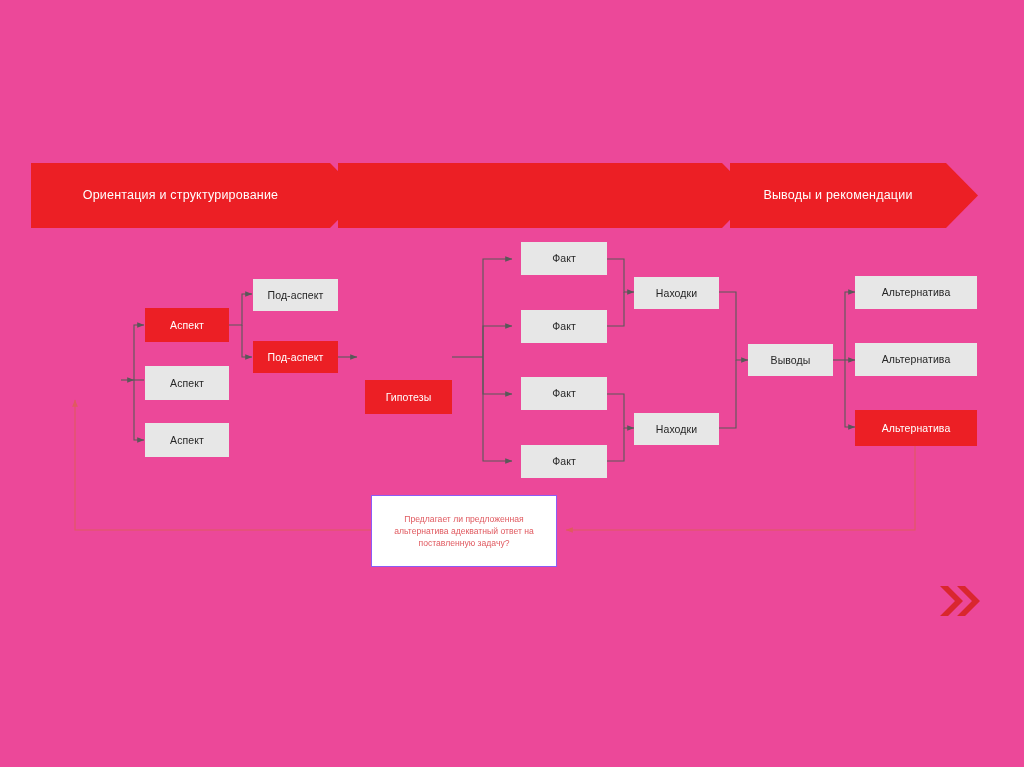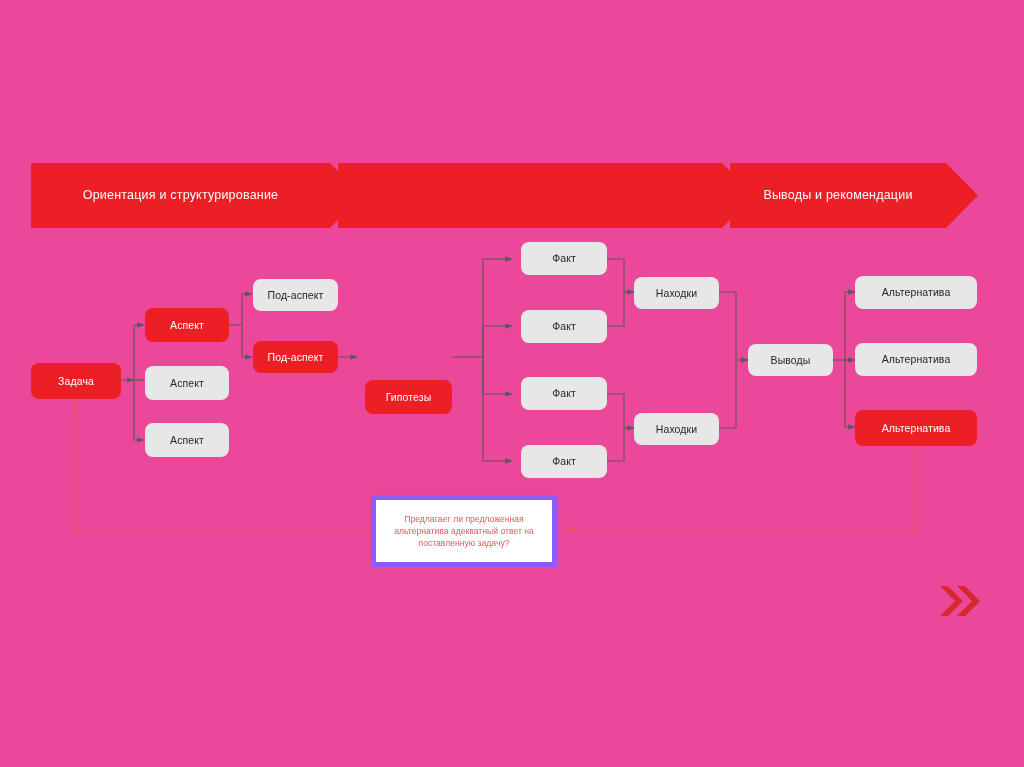--- a/index.html
+++ b/index.html
@@ -43,34 +43,34 @@
   .node {
     position: absolute;
     box-sizing: border-box;
     display: flex;
     align-items: center;
     justify-content: center;
     text-align: center;
     font-size: 10.5px;
     line-height: 1.15;
     letter-spacing: .1px;
-    border-radius: 8px;
+    border-radius: 0;
   }
   .node.gray {
     background: #e7e7e7;
     color: #262626;
   }
   .node.red {
     background: #ec1f25;
     color: #ffffff;
   }
   .qbox {
     position: absolute;
     box-sizing: border-box;
-    border: 5px solid #8b5cf6;
+    border: 1px solid #8b5cf6;
     background: #ffffff;
     color: #e05a60;
     font-size: 8.6px;
     line-height: 1.42;
     display: flex;
     align-items: center;
     justify-content: center;
     text-align: center;
     padding: 3px 6px;
   }
@@ -133,21 +133,20 @@
       <path d="M845,360 L855,360" marker-end="url(#ah)"></path>
       <path d="M845,360 L845,427 L855,427" marker-end="url(#ah)"></path>
     </g>
 
     <g stroke="#e05a60" stroke-width="1.1" fill="none">
       <path d="M915,446 L915,530 L566,530" marker-end="url(#ahr)"></path>
       <path d="M371,530 L75,530 L75,400" marker-end="url(#ahr)"></path>
     </g>
   </svg>
 
-  <div class="node red" style="left:31px; top:363px; width:90px; height:36px;">Задача</div>
 
   <div class="node red" style="left:145px; top:308px; width:84px; height:34px;">Аспект</div>
   <div class="node gray" style="left:145px; top:366px; width:84px; height:34px;">Аспект</div>
   <div class="node gray" style="left:145px; top:423px; width:84px; height:34px;">Аспект</div>
 
   <div class="node gray" style="left:253px; top:279px; width:85px; height:32px;">Под-аспект</div>
   <div class="node red" style="left:253px; top:341px; width:85px; height:32px;">Под-аспект</div>
 
   <div class="node red" style="left:365px; top:340px; width:87px; height:34px;margin-top:40px;">Гипотезы</div>
 

